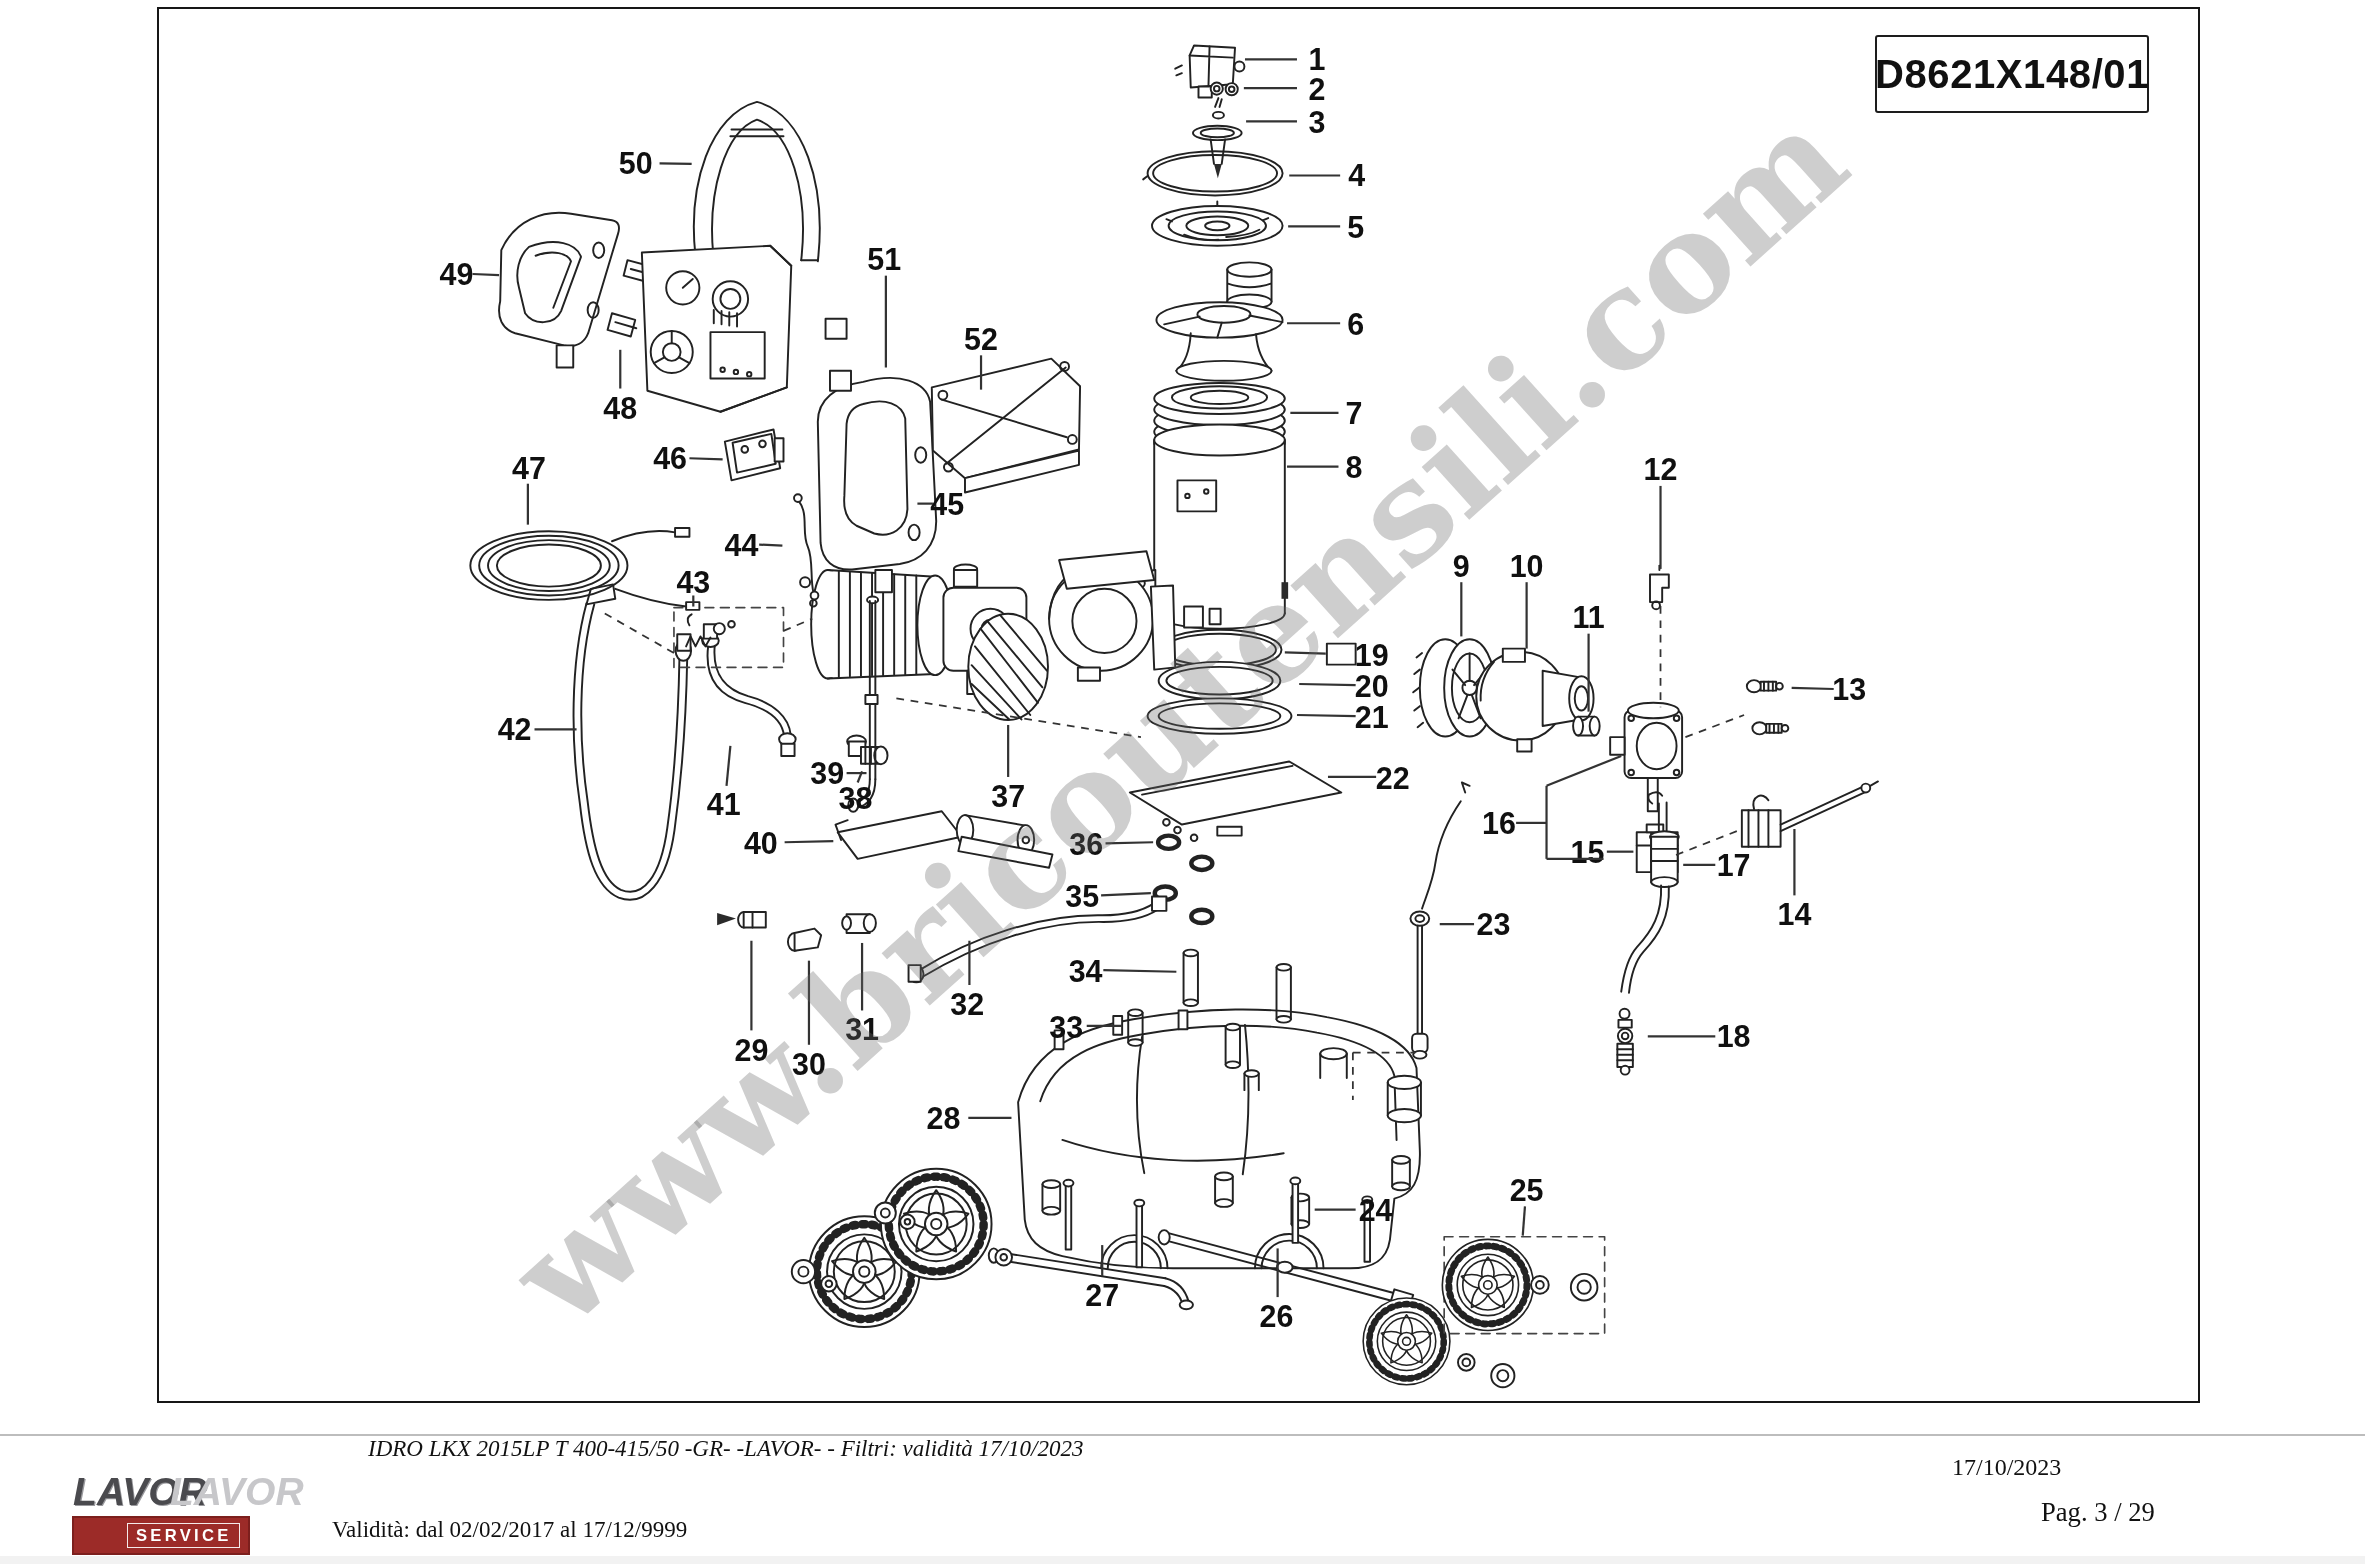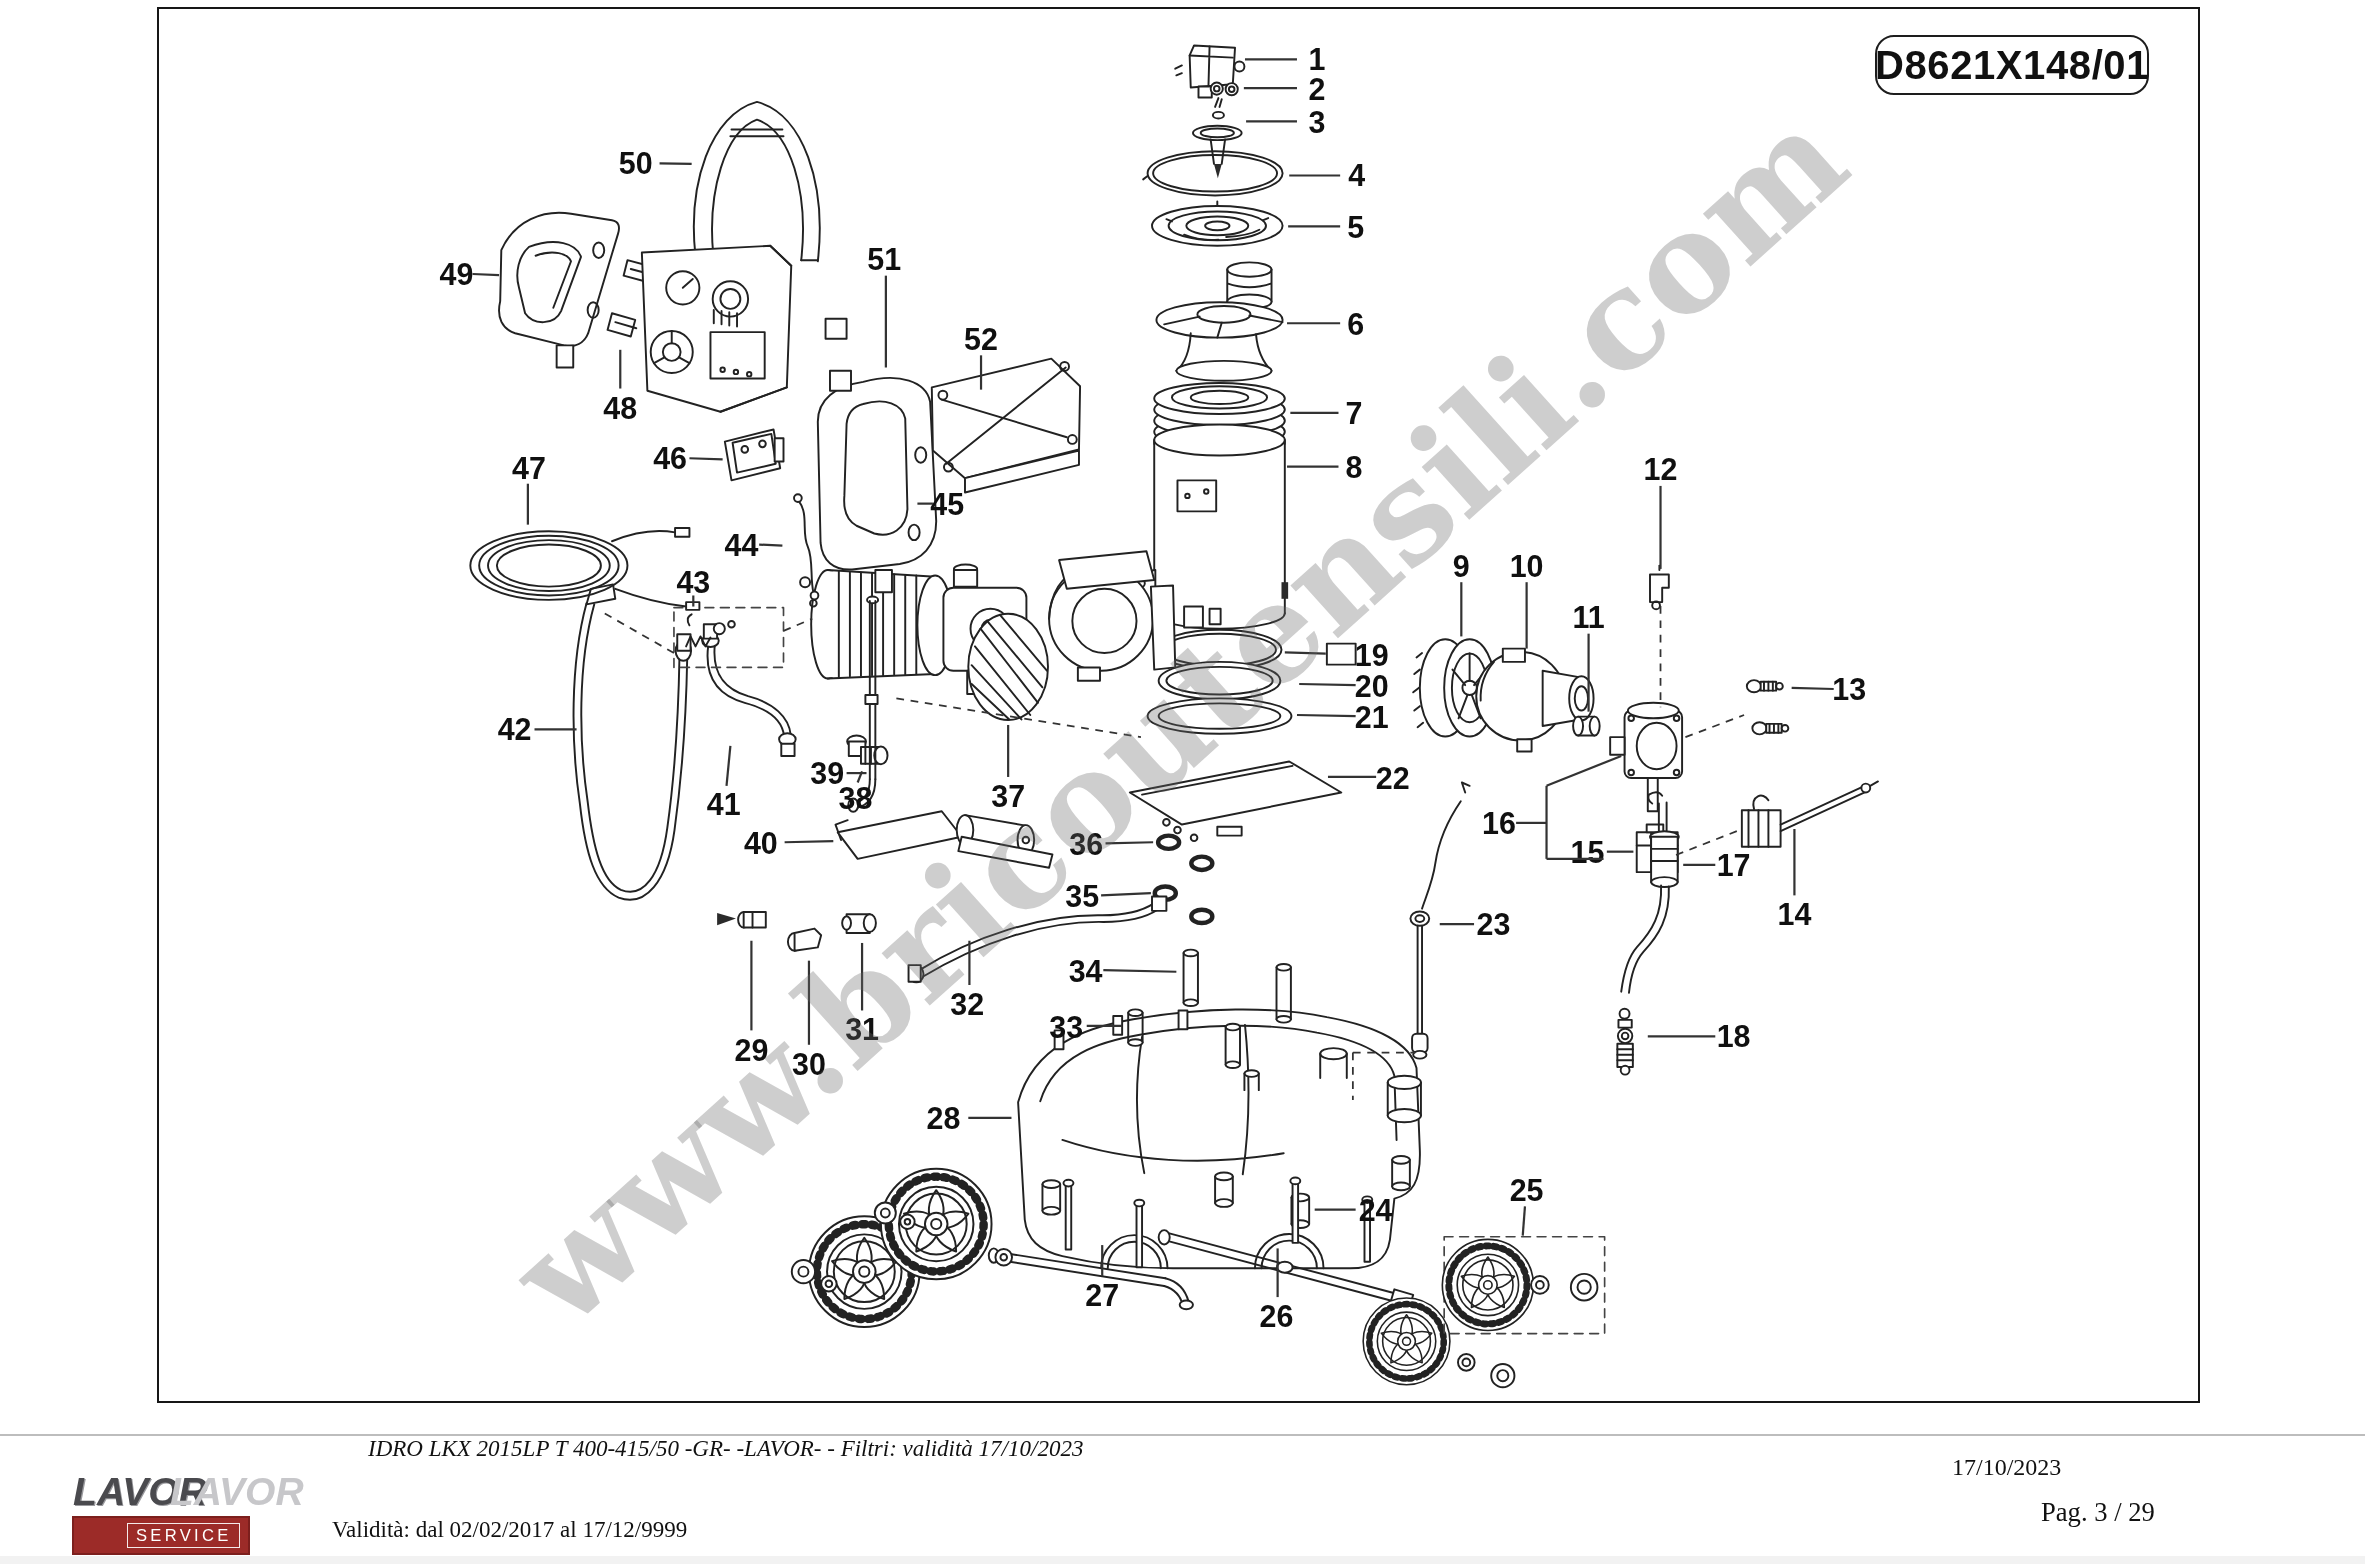--- a/index.html
+++ b/index.html
@@ -2,22 +2,22 @@
 <html style="font-size:8.9px"><head>
 <meta charset="utf-8">
 <style>
   html,body{margin:0;padding:0;background:#ffffff;}
   #page{position:relative;width:2366px;height:1565px;background:#ffffff;overflow:hidden;
         font-family:"Liberation Sans",sans-serif;}
   
   #frame{position:absolute;left:157px;top:6.6px;width:2043px;height:1396px;
          border:2.8px solid #161616;box-sizing:border-box;background:#fff;}
   
-  #doc-box{position:absolute;left:1875px;top:35px;width:274px;height:60px;
-           border:2.8px solid #1d1d1d;border-radius:19px;box-sizing:border-box;
+  #doc-box{position:absolute;left:1875px;top:35px;width:274px;height:78px;
+           border:2.8px solid #1d1d1d;border-radius:3px;box-sizing:border-box;
            display:flex;align-items:center;justify-content:center;
            font-size:40px;font-weight:600;color:#111;letter-spacing:0.6px;background:#fff;}
   
   #diagram-svg{position:absolute;left:0;top:0;width:2366px;height:1565px;}
   .ln{fill:none;stroke:#222;stroke-width:3.5;stroke-linecap:round;stroke-linejoin:round;}
   .wh{fill:#ffffff;}
   .dk{fill:#2b2b2b;stroke:none;}
   .thick{stroke-width:8;}
   .dashbox{fill:none;stroke:#444;stroke-width:3;stroke-dasharray:16 12;}
   .leader{stroke:#333;stroke-width:4;fill:none;}
@@ -35,21 +35,21 @@
   #logo{position:absolute;left:72px;top:1467px;width:178px;height:87px;}
   #logo .top{position:relative;height:49px;font-style:italic;font-weight:800;
              font-family:"Liberation Sans",sans-serif;text-align:right;}
   #logo .lavor{position:absolute;left:1.1px;top:3.3px;font-size:39px;color:#4a4a4e;
                text-shadow:1.1px 1.1px 0 #9a9a9e;}
   #logo .wash{position:absolute;left:98px;top:3.3px;font-size:39px;color:#c7c7ca;}
   #logo .bar{position:absolute;left:0;top:49px;width:178px;height:39px;background:#9c2b28;
              border:2.2px solid #7c1f1d;box-sizing:border-box;display:flex;align-items:center;
              justify-content:flex-end;padding-right:7.7px;}
   #logo .service{border:1.7px solid rgba(255,255,255,0.9);padding:1.1px 7.7px;color:#fff;
-                 font-weight:400;font-size:16.6px;letter-spacing:3.3px;
+                 font-weight:700;font-size:16.6px;letter-spacing:3.3px;
                  font-family:"Liberation Sans",sans-serif;text-align:center;}
   .ftext{position:absolute;color:#111;font-family:"Liberation Serif",serif;white-space:nowrap;}
   #f-model{left:344px;top:1436px;font-size:23px;font-style:italic;margin-left:24px;}
   #f-title{left:332px;top:1465px;font-size:32px;font-weight:700;}
   #f-validity{left:332px;top:1517px;font-size:23px;}
   #f-date{left:1952px;top:1454px;font-size:24px;}
   #f-page{left:2041px;top:1497px;font-size:26.6px;}
 </style>
 </head>
 <body>

